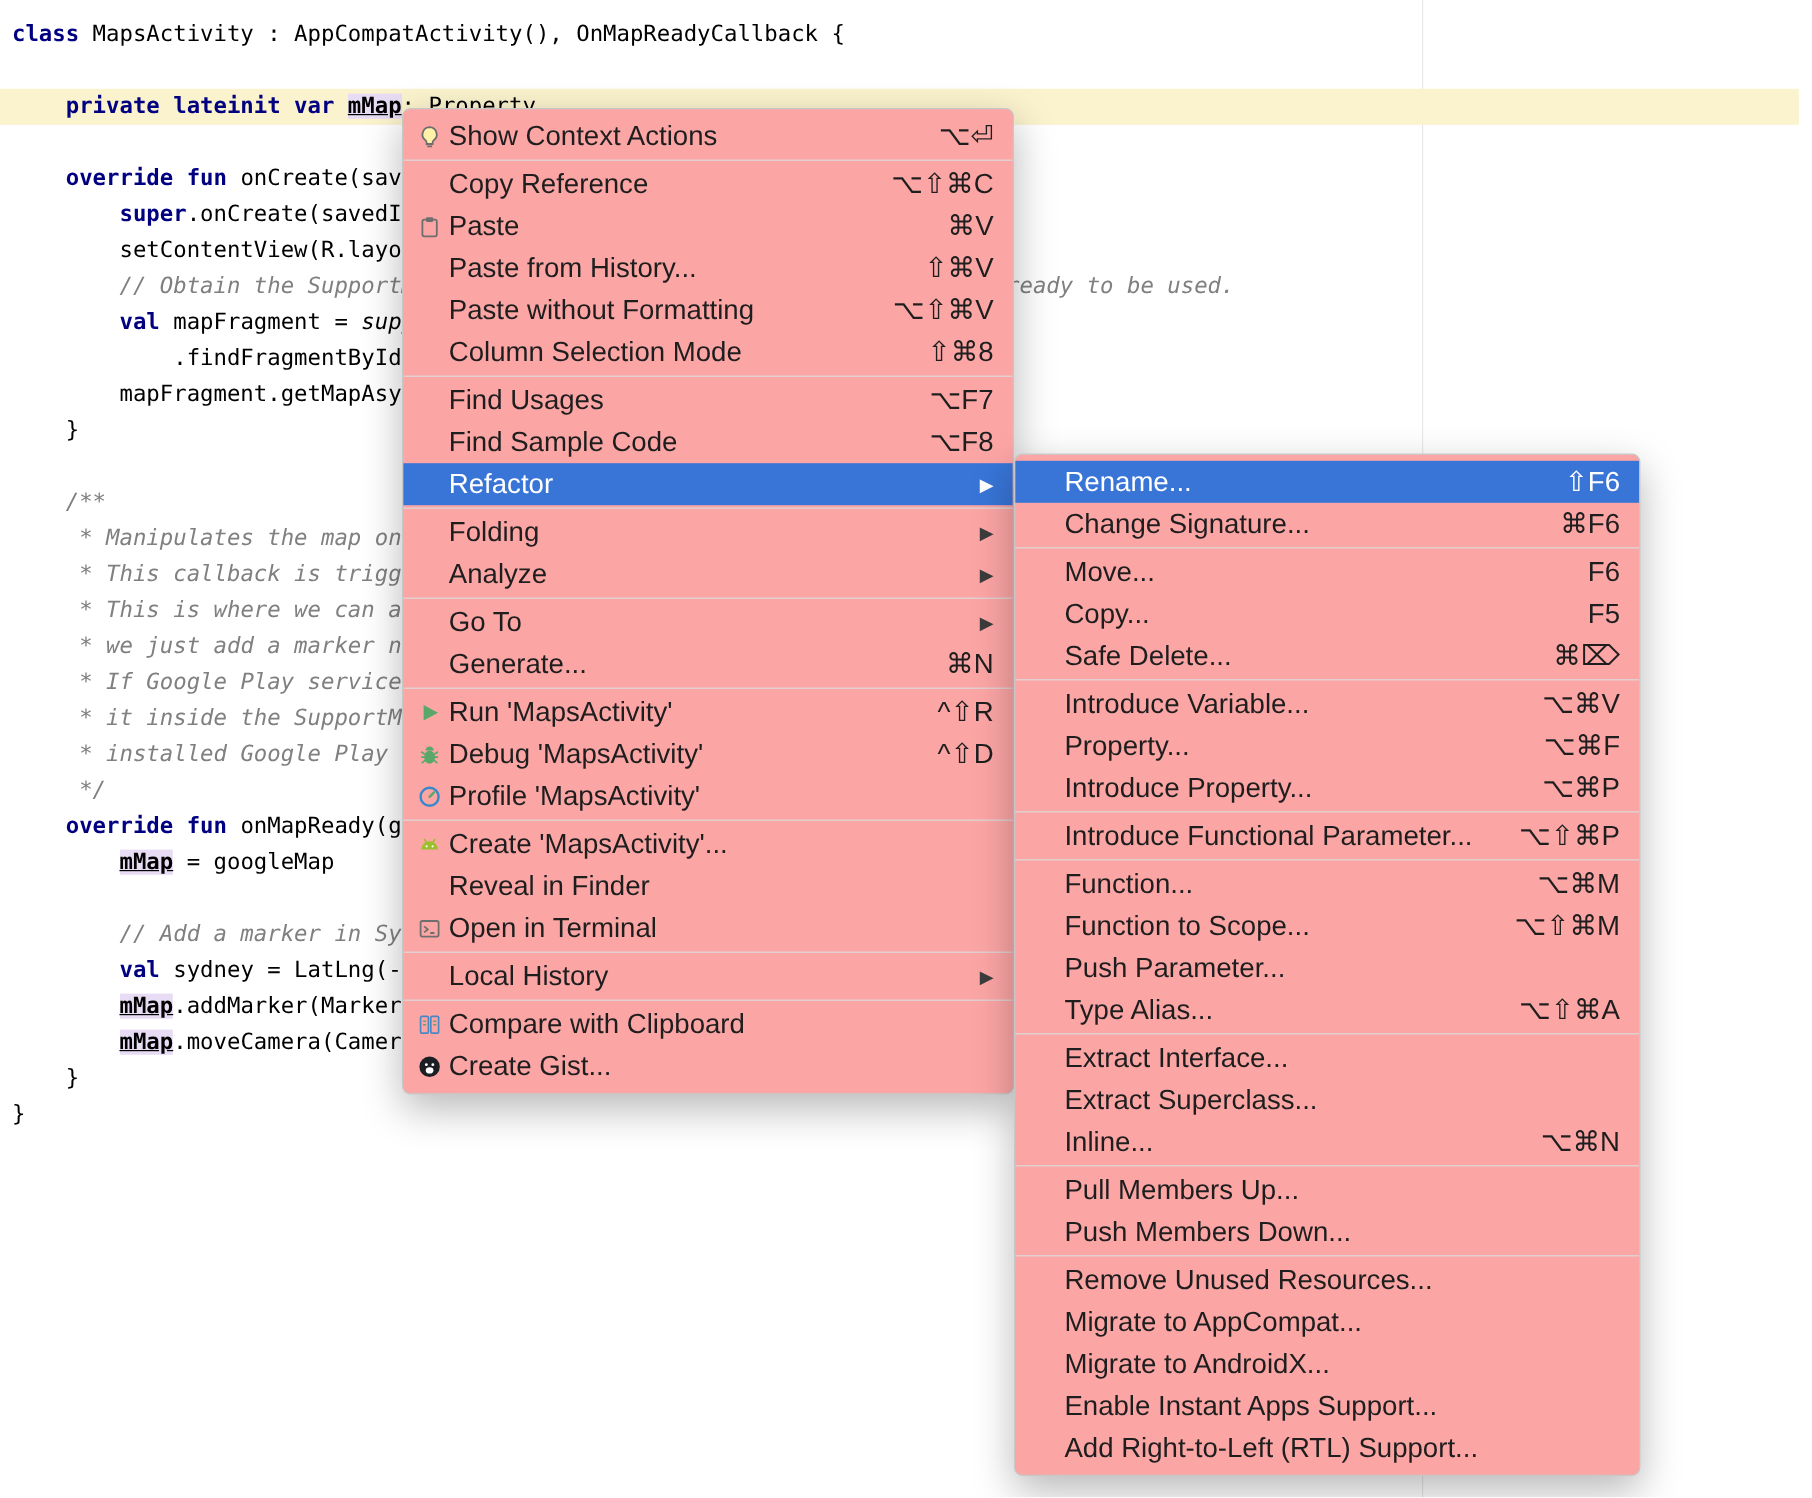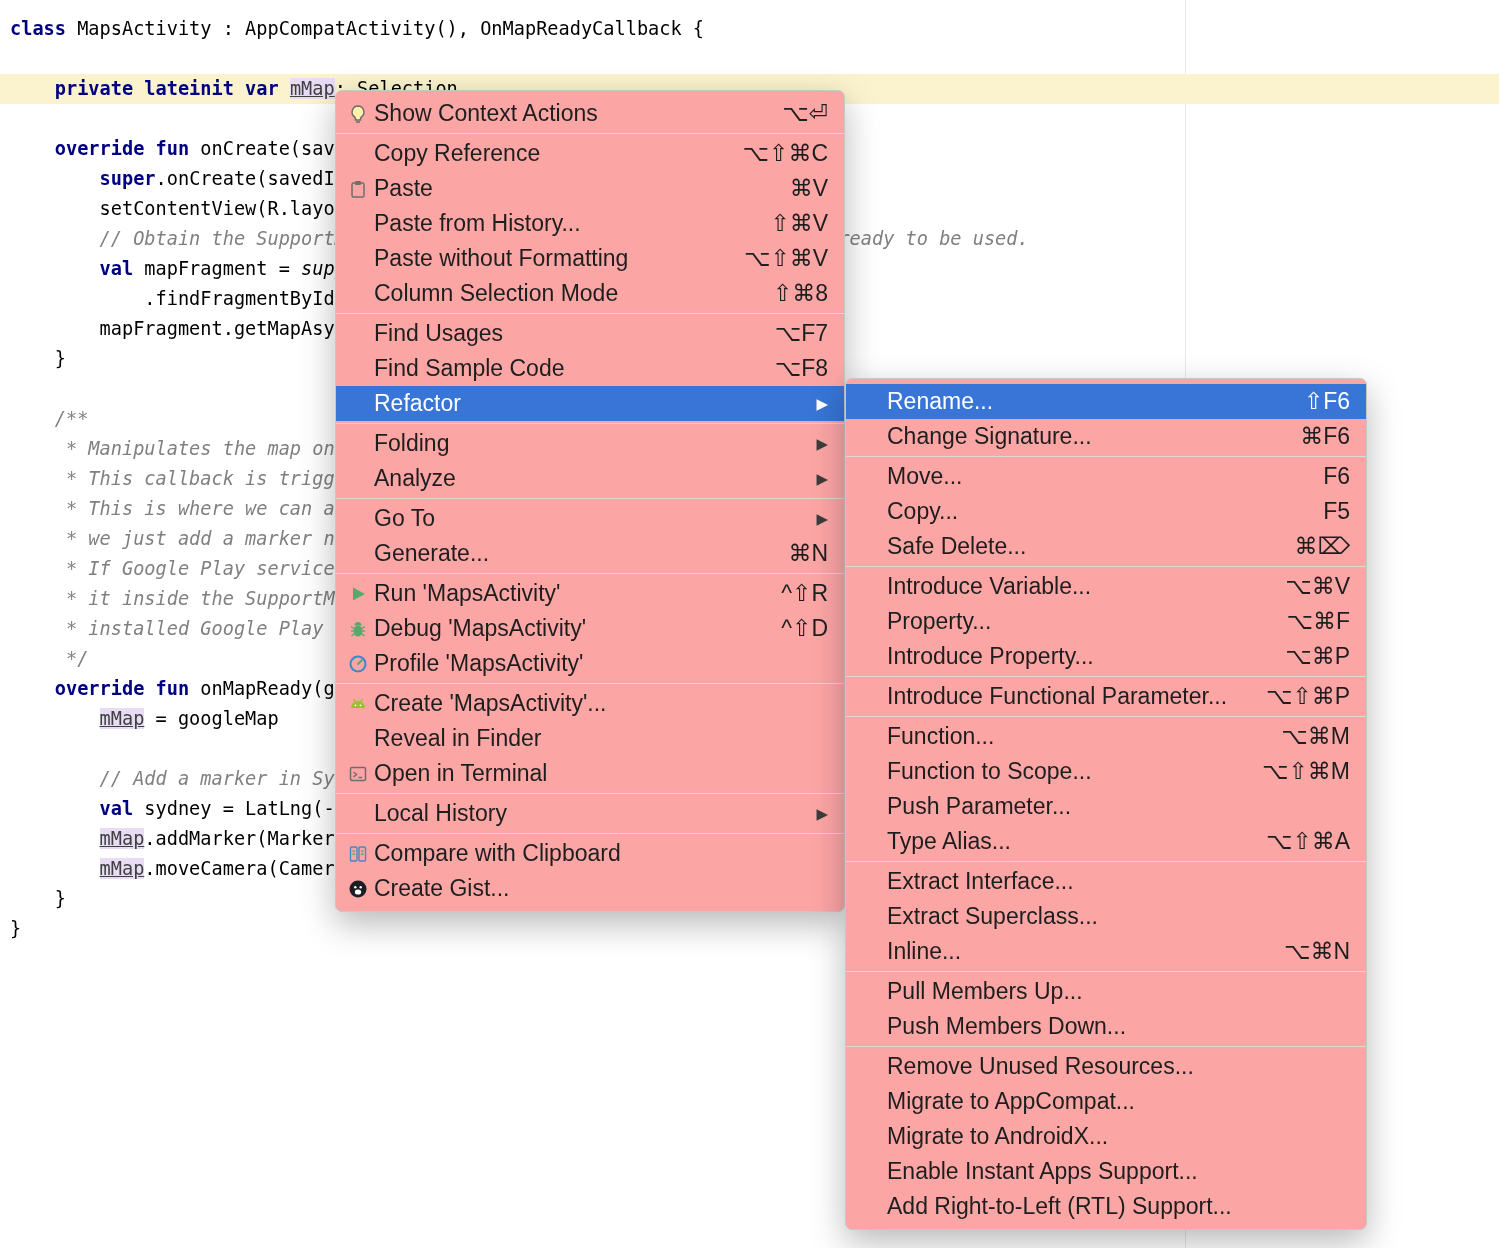--- a/index.html
+++ b/index.html
@@ -9,21 +9,21 @@
   .editor{position:absolute;inset:0;font-family:"DejaVu Sans Mono","Liberation Mono",monospace;
           font-size:18.6px;color:#000;}
   .margin-guide{position:absolute;left:1185px;top:0;bottom:0;width:1px;background:#e8e8e8;}
   .code-lines{position:absolute;top:14px;left:0;right:11px;}
   .code-line{height:30px;line-height:30px;white-space:pre;padding-left:10px;}
   .code-line.caret-line{background:#fbf3cd;}
   .tok-kw{color:#000080;font-weight:bold;}
   .tok-cm{color:#808080;font-style:italic;}
   .tok-it{font-style:italic;}
   .tok-p{color:#000;}
-  .tok-sym{color:#404040;font-weight:normal;background:#e8dcf5;text-decoration:underline;}
+  .tok-sym{color:#000000;font-weight:bold;background:#e8dcf5;text-decoration:underline;}
 
   
   .menu{position:absolute;background:#fca5a5;border:1px solid #c7c7c7;border-radius:7px;
         box-shadow:0 12px 34px rgba(0,0,0,.28);padding:5px 0;box-sizing:border-box;
         font-family:"Liberation Sans","DejaVu Sans",sans-serif;font-size:23px;color:#1e1e1e;
         overflow:hidden;}
   #context-menu{left:335px;top:90px;width:510px;z-index:10;}
   #refactor-submenu{left:845px;top:378px;width:522px;z-index:11;}
   .menu-item{height:35px;display:flex;align-items:center;padding:0 16px 0 11px;cursor:default;}
   #refactor-submenu .menu-item{padding-left:41px;}
@@ -39,21 +39,21 @@
 </style>
 </head>
 <body>
 
 <div class="page">
   <div class="editor">
     <div class="margin-guide"></div>
     <div class="code-lines" id="code-lines">
         <div class="code-line"><span class="tok-kw">class </span><span class="tok-p">MapsActivity : AppCompatActivity(), OnMapReadyCallback {</span></div>
         <div class="code-line"></div>
-        <div class="code-line caret-line"><span class="tok-p">    </span><span class="tok-kw">private lateinit var </span><span class="tok-sym">mMap</span><span class="tok-p">: Selection</span></div>
+        <div class="code-line caret-line"><span class="tok-p">    </span><span class="tok-kw">private lateinit var </span><span class="tok-sym">mMap</span><span class="tok-p">: Property</span></div>
         <div class="code-line"></div>
         <div class="code-line"><span class="tok-p">    </span><span class="tok-kw">override fun </span><span class="tok-p">onCreate(savedInstanceState: Bundle?) {</span></div>
         <div class="code-line"><span class="tok-p">        </span><span class="tok-kw">super</span><span class="tok-p">.onCreate(savedInstanceState)</span></div>
         <div class="code-line"><span class="tok-p">        setContentView(R.layout.activity_maps)</span></div>
         <div class="code-line"><span class="tok-p">        </span><span class="tok-cm">// Obtain the SupportMapFragment and get notified when the map is ready to be used.</span></div>
         <div class="code-line"><span class="tok-p">        </span><span class="tok-kw">val </span><span class="tok-p">mapFragment = </span><span class="tok-it">supportFragmentManager</span></div>
         <div class="code-line"><span class="tok-p">            .findFragmentById(R.id.map) </span><span class="tok-kw">as</span><span class="tok-p"> SupportMapFragment</span></div>
         <div class="code-line"><span class="tok-p">        mapFragment.getMapAsync(</span><span class="tok-kw">this</span><span class="tok-p">)</span></div>
         <div class="code-line"><span class="tok-p">    }</span></div>
         <div class="code-line"></div>

